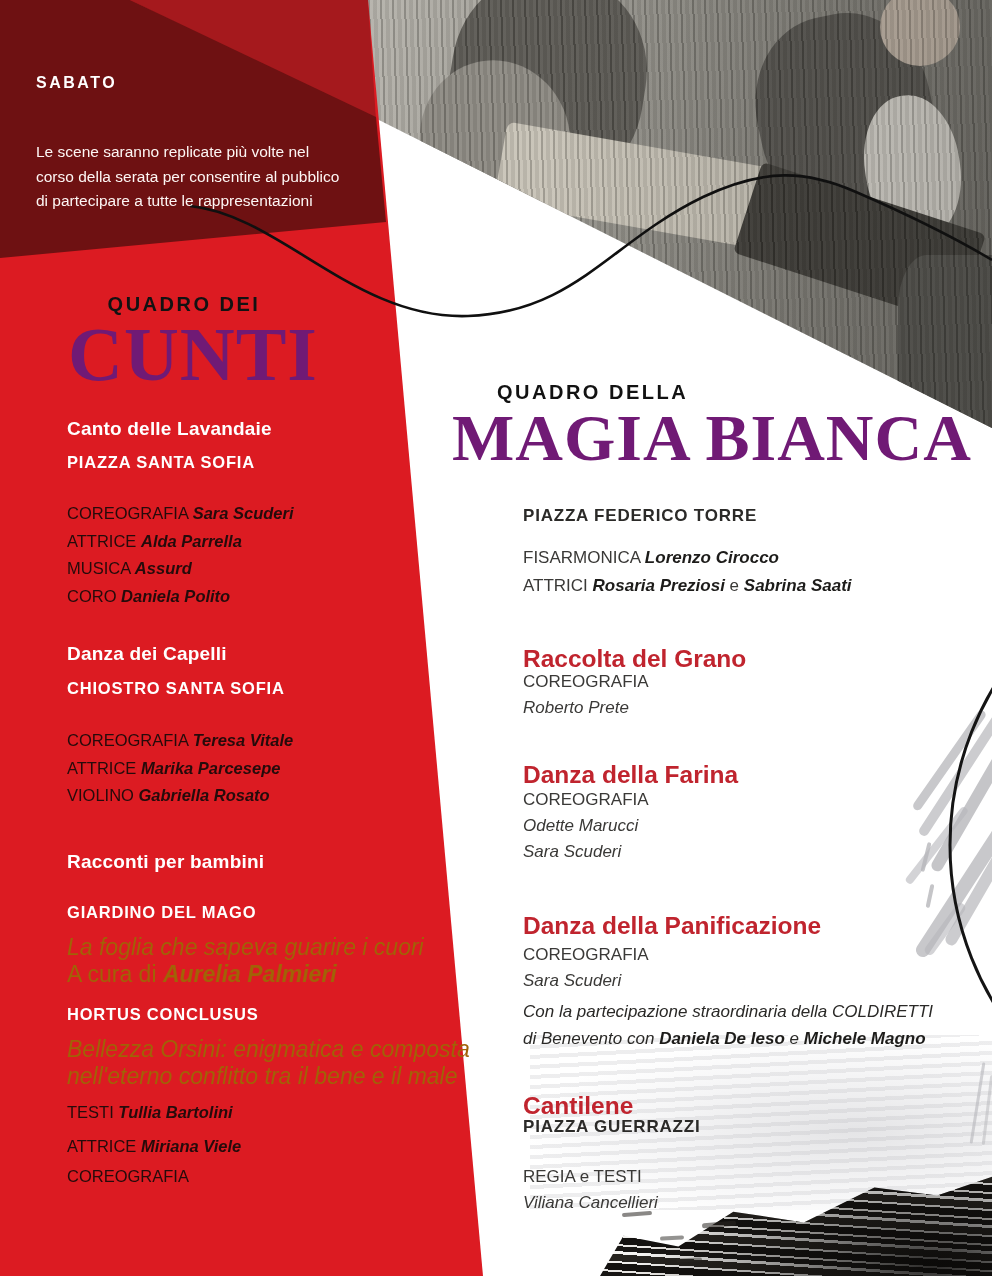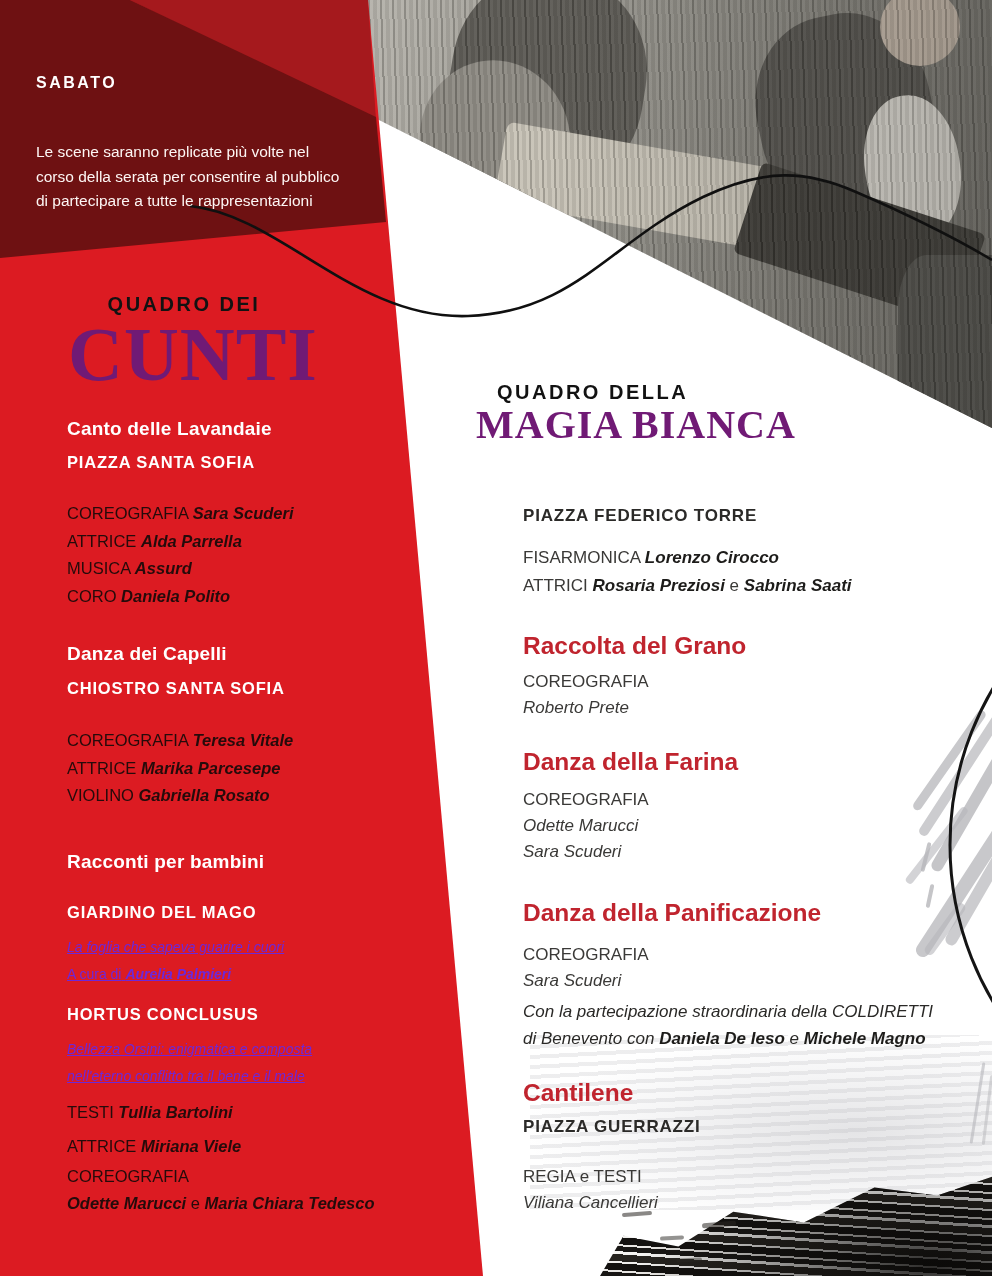--- a/index.html
+++ b/index.html
@@ -47,26 +47,26 @@
   .sabato{font-size:16px;font-weight:700;letter-spacing:2.5px;color:#fff;}
   .dateline{font-size:30px;font-weight:600;color:#fdf8f6;}
   .dateline b{font-weight:800;}
   .note{font-size:15.5px;line-height:24.5px;font-weight:500;color:#fdf6f4;}
   .kicker{font-size:20px;font-weight:700;letter-spacing:2.5px;color:#121212;text-align:right;}
   .display{font-family:"Liberation Serif",serif;font-weight:700;color:#701a75;line-height:1;}
   .sec-title{font-size:19px;font-weight:800;color:#fff;letter-spacing:.2px;}
   .venue{font-size:16.5px;font-weight:600;letter-spacing:.8px;color:#fff;}
   .credits{font-size:16.5px;line-height:27.5px;font-weight:500;color:#250b0b;}
   .nm{font-weight:700;font-style:italic;}
-  .desc{font-size:14px;font-style:italic;font-weight:500;line-height:27px;color:#6d28d9;text-decoration:underline;}
+  .desc{font-size:23px;font-style:italic;font-weight:500;line-height:27px;color:#a16207;}
   .upr{font-style:normal;}
   .rvenue{font-size:17px;font-weight:600;letter-spacing:.8px;color:#2b2a28;}
   .rcredits{font-size:17px;line-height:28px;font-weight:400;color:#3a3937;}
   .rcredits .nm,.rnote .nm{color:#1d1c1a;}
-  .rhead{font-size:24.5px;font-weight:800;color:#c0242e;}
+  .rhead{font-size:24.5px;font-weight:800;color:#c0242e;margin-top:13px;}
   .rnote{font-size:17px;font-style:italic;font-weight:500;line-height:27px;color:#2a2927;}
 </style>
 </head>
 <body>
 
 <div class="page">
 
   <div class="painting">
     <div class="blob fig1-dress"></div>
     <div class="blob fig1-skirt"></div>
@@ -148,26 +148,23 @@
     <div>Bellezza Orsini: enigmatica e composta</div>
     <div>nell'eterno conflitto tra il bene e il male</div>
   </div>
   <div class="t credits" style="left:67px;top:1099px">
     <span>TESTI</span> <span class="nm">Tullia Bartolini</span>
   </div>
   <div class="t credits" style="left:67px;top:1133px">
     <span>ATTRICE</span> <span class="nm">Miriana Viele</span>
   </div>
   <div class="t credits" style="left:67px;top:1163px">COREOGRAFIA</div>
-  <div class="t credits" style="left:67px;top:1190px">
-    <span class="nm">Odette Marucci</span> <span>e</span> <span class="nm">Maria Chiara Tedesco</span>
-  </div>
 
   <div class="t kicker" style="left:497px;top:381px">QUADRO DELLA</div>
-  <div class="t display" style="left:476px;top:405px;font-size:40px;letter-spacing:1px">MAGIA BIANCA</div>
+  <div class="t display" style="left:452px;top:405px;font-size:66px;letter-spacing:1px">MAGIA BIANCA</div>
 
   <div class="t rvenue" style="left:523px;top:506px">PIAZZA FEDERICO TORRE</div>
   <div class="t rcredits" style="left:523px;top:544px">
     <span>FISARMONICA</span> <span class="nm">Lorenzo Cirocco</span>
   </div>
   <div class="t rcredits" style="left:523px;top:572px">
     <span>ATTRICI</span> <span class="nm">Rosaria Preziosi</span> <span>e</span> <span class="nm">Sabrina Saati</span>
   </div>
 
   <div class="t rhead" style="left:523px;top:632px">Raccolta del Grano</div>

